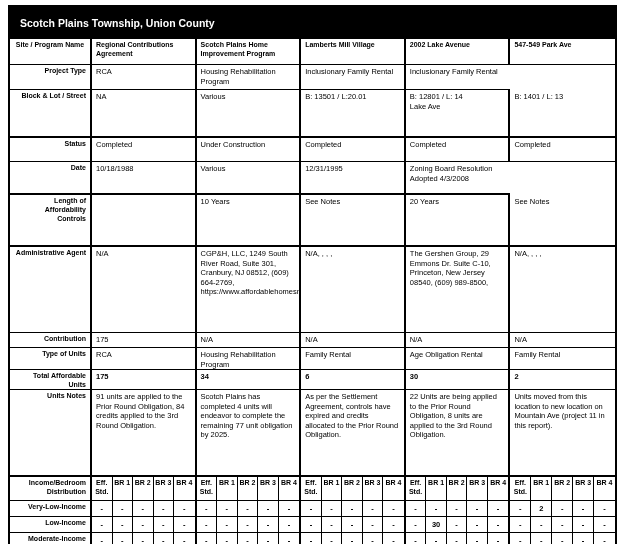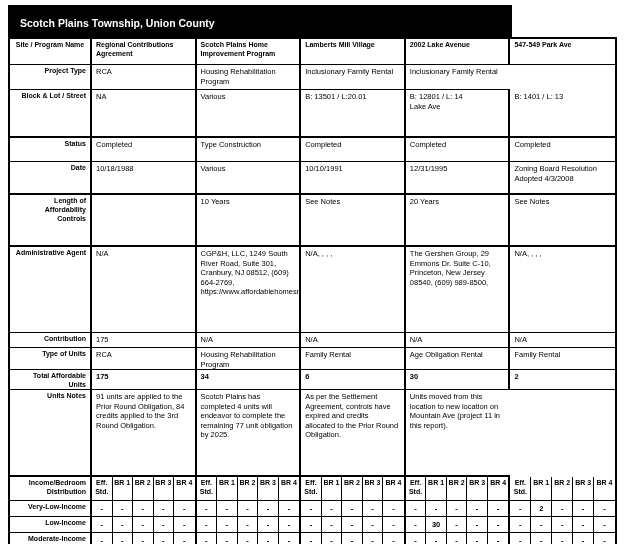--- a/index.html
+++ b/index.html
@@ -1,18 +1,18 @@
 <!DOCTYPE html>
 <html><head>
 <meta charset="utf-8">
 <style>
   html,body{margin:0;padding:0;background:#fff;}
   body{width:624px;height:544px;font-family:"Liberation Sans",sans-serif;color:#000;position:relative;}
   .page{position:absolute;left:0;top:0;width:624px;height:544px;background:#fff;overflow:hidden;}
-  .banner{position:absolute;left:8px;top:5px;width:504px;height:36px;background:#000;color:#fff;
+  .banner{position:absolute;left:8px;top:5px;width:609px;height:36px;background:#000;color:#fff;
     box-sizing:border-box;display:flex;flex-direction:column;justify-content:space-evenly;padding-left:12px;}
   .banner div{font-weight:700;font-size:10.5px;line-height:11px;}
   .tbl{position:absolute;left:8px;top:37px;width:609px;border:2px solid #000;box-sizing:border-box;background:#fff;}
   .row{display:grid;grid-template-columns:82px 1fr 1fr 1fr 1fr 1fr;}
   .c{border-right:2px solid #000;border-bottom:1px solid #000;box-sizing:border-box;
      padding:2px 4px;font-size:7.5px;line-height:1.28;overflow:hidden;white-space:pre-line;background:#fff;}
   .c:last-child{border-right:0;}
   .row.thick .c{border-bottom-width:2px;}
   .row:last-child .c{border-bottom:0;}
   .label{font-weight:700;text-align:right;font-size:7px;}
@@ -64,31 +64,30 @@
       <div class="c">Various</div>
       <div class="c">B: 13501 / L:20.01</div>
       <div class="c">B: 12801 / L: 14
 Lake Ave</div>
       <div class="c">B: 1401 / L: 13</div>
     </div>
 
     <div class="row r-status">
       <div class="c label">Status</div>
       <div class="c">Completed</div>
-      <div class="c">Type Construction</div>
+      <div class="c">Under Construction</div>
       <div class="c">Completed</div>
       <div class="c">Completed</div>
       <div class="c">Completed</div>
     </div>
 
     <div class="row r-date thick">
       <div class="c label">Date</div>
       <div class="c">10/18/1988</div>
       <div class="c">Various</div>
-      <div class="c">10/10/1991</div>
       <div class="c">12/31/1995</div>
       <div class="c">Zoning Board Resolution Adopted 4/3/2008</div>
     </div>
 
     <div class="row r-afford thick">
       <div class="c label">Length of Affordability
 Controls</div>
       <div class="c"></div>
       <div class="c">10 Years</div>
       <div class="c">See Notes</div>
@@ -130,20 +129,21 @@
       <div class="c bold">6</div>
       <div class="c bold">30</div>
       <div class="c bold">2</div>
     </div>
 
     <div class="row r-notes thick">
       <div class="c label">Units Notes</div>
       <div class="c">91 units are applied to the Prior Round Obligation, 84 credits applied to the 3rd Round Obligation.</div>
       <div class="c">Scotch Plains has completed 4 units will endeavor to complete the remaining 77 unit obligation by 2025.</div>
       <div class="c">As per the Settlement Agreement, controls have expired and credits allocated to the Prior Round Obligation.</div>
+      <div class="c">22 Units are being applied to the Prior Round Obligation, 8 units are applied to the 3rd Round Obligation.</div>
       <div class="c">Units moved from this location to new location on Mountain Ave (project 11 in this report).</div>
     </div>
 
     <div class="row r-ih">
       <div class="c label">Income/Bedroom
 Distribution</div>
       <div class="c inc"><div class="ig">
         <div class="ic ich">Eff. Std.</div>
         <div class="ic ich">BR 1</div>
         <div class="ic ich">BR 2</div>

